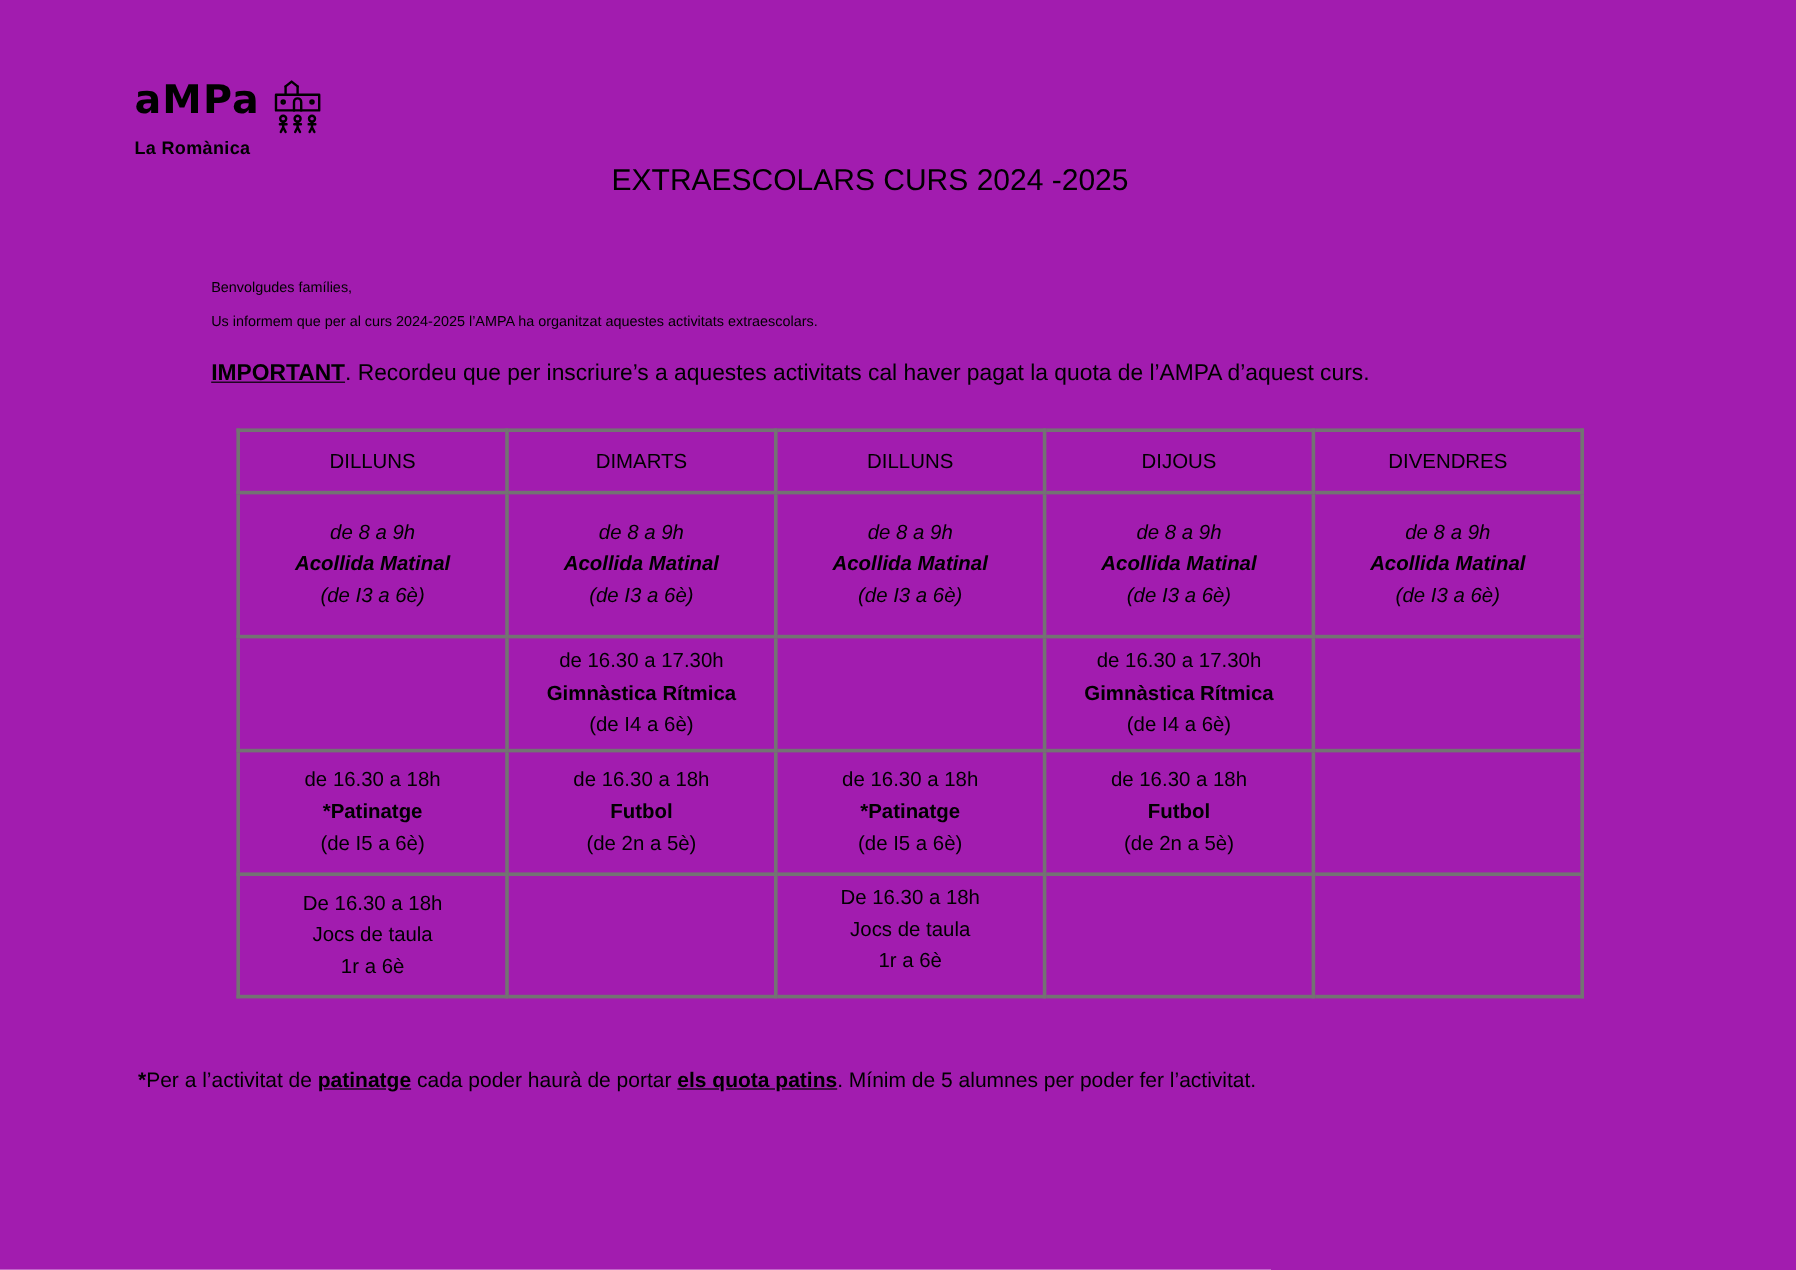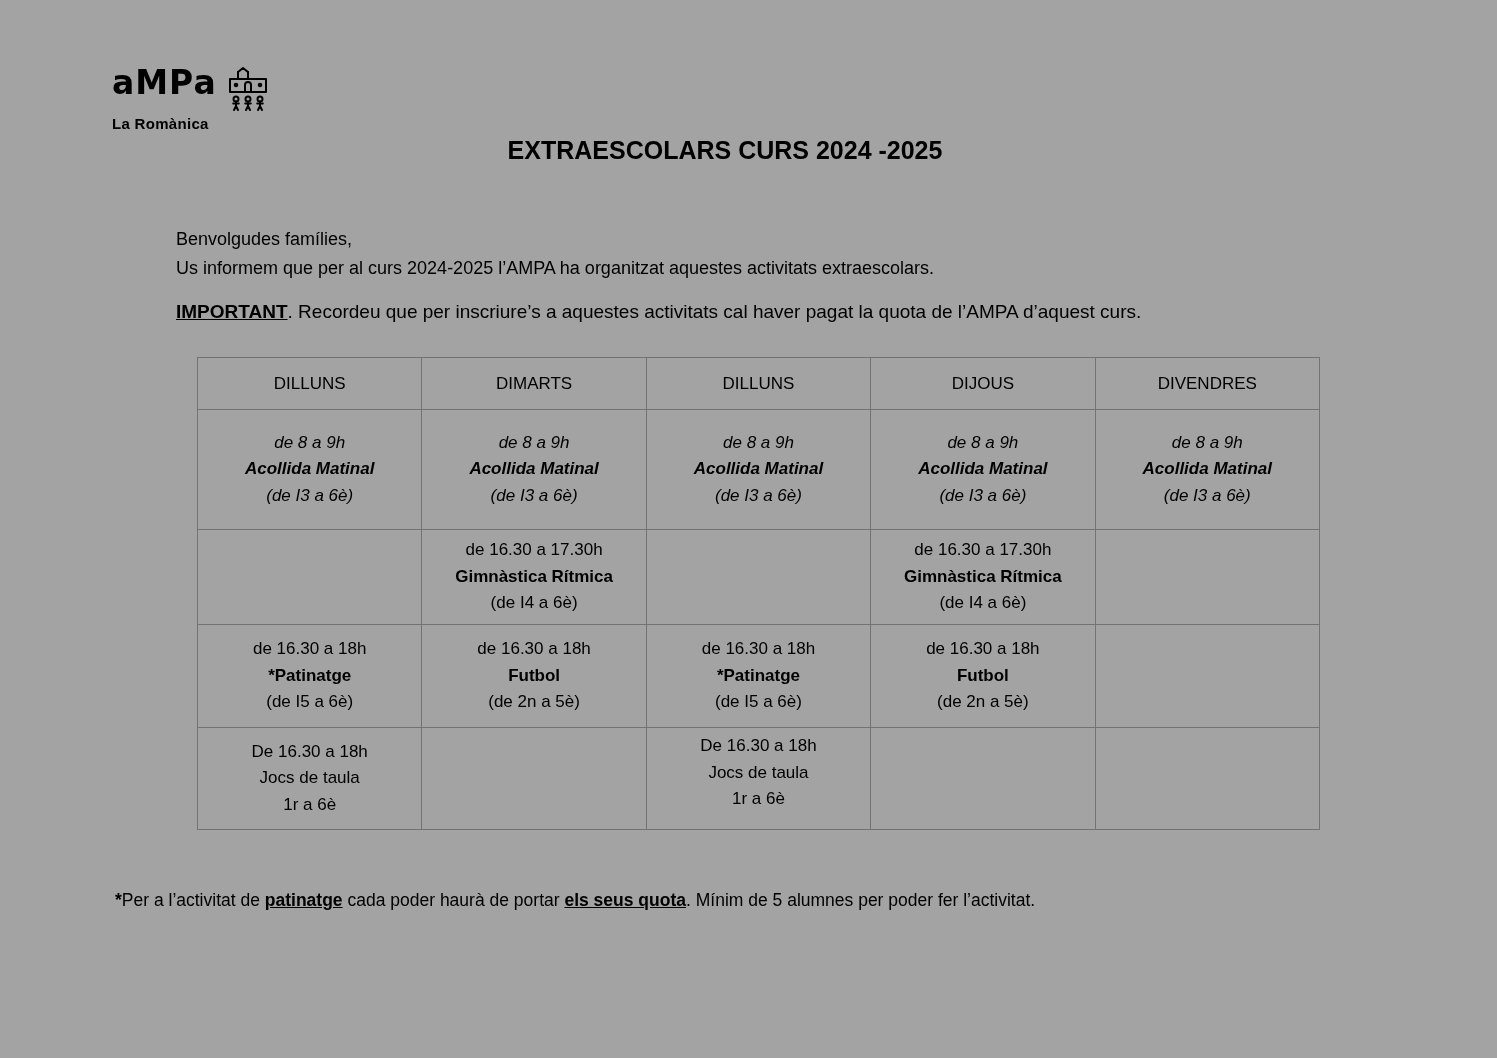--- a/index.html
+++ b/index.html
@@ -2,62 +2,62 @@
 <html><head>
 <meta charset="utf-8">
 <style>
   * { margin:0; padding:0; box-sizing:border-box; }
   html,body { background:#ffffff; }
   body {
     width:1497px; height:1058px;
     font-family:"Liberation Sans", sans-serif;
     color:#000; position:relative; overflow:hidden;
   }
-  .page { position:absolute; inset:0; background:#a3a3a3; }
+  .page { position:absolute; inset:0; background:#a21caf; }
 
   
   .logo { position:absolute; left:112px; top:66px; }
   .logo-row { display:flex; align-items:flex-start; gap:7px; }
   .logo-word {
     font-family:"DejaVu Sans", sans-serif;
     font-size:33px; font-weight:900; letter-spacing:1px; line-height:34px;
   }
   .logo-sub {
     font-size:15px; font-weight:700; margin-top:1px;
     width:104px; text-align:left; letter-spacing:0.3px;
   }
   .logo-icon svg { display:block; }
 
   
   .title {
     position:absolute; left:0; top:135px; width:1450px;
-    text-align:center; font-size:25px; font-weight:700; line-height:30px;
+    text-align:center; font-size:25px; font-weight:400; line-height:30px;
   }
 
   
   .intro {
     position:absolute; left:176px; top:225px;
-    font-size:18px; line-height:28.5px;
+    font-size:12px; line-height:28.5px;
   }
 
   
   .important {
     position:absolute; left:176px; top:302px;
     font-size:19px; line-height:20px;
   }
   .bu { font-weight:700; text-decoration:underline; }
   .b  { font-weight:700; }
 
   
   .schedule {
     position:absolute; left:197px; top:357px; width:1123px;
     border-collapse:collapse; table-layout:fixed;
   }
   .schedule th, .schedule td {
-    border:1px solid #737373; text-align:center; vertical-align:middle;
+    border:3px solid #737373; text-align:center; vertical-align:middle;
     font-size:17px; font-weight:400; padding:0;
   }
   .schedule th { height:52px; }
   tr.r1 td { height:120px;font-style:italic; }
   tr.r2 td { height:95px; }
   tr.r3 td { height:103px; }
   tr.r4 td { height:102px; }
   .cell-line { line-height:26.5px; min-height:1px; }
   td.vtop { vertical-align:top; padding-top:5px; }
 
@@ -196,15 +196,15 @@
           <div class="cell-line">De 16.30 a 18h</div>
           <div class="cell-line">Jocs de taula</div>
           <div class="cell-line">1r a 6è</div>
         </td>
         <td></td>
         <td></td>
       </tr>
     </tbody>
   </table>
 
-  <p class="footnote"><span class="b">*</span><span>Per a l’activitat de </span><span class="bu">patinatge</span><span> cada poder haurà de portar </span><span class="bu">els seus quota</span><span>. Mínim de 5 alumnes per poder fer l’activitat.</span></p>
+  <p class="footnote"><span class="b">*</span><span>Per a l’activitat de </span><span class="bu">patinatge</span><span> cada poder haurà de portar </span><span class="bu">els quota patins</span><span>. Mínim de 5 alumnes per poder fer l’activitat.</span></p>
 
 </div>
 
 </body></html>

